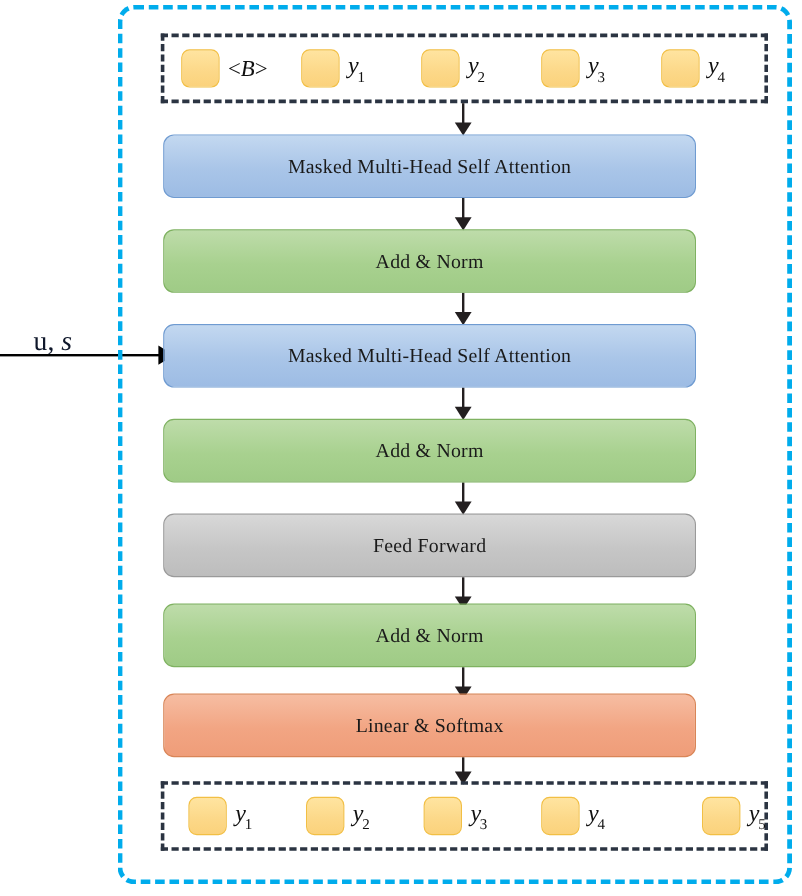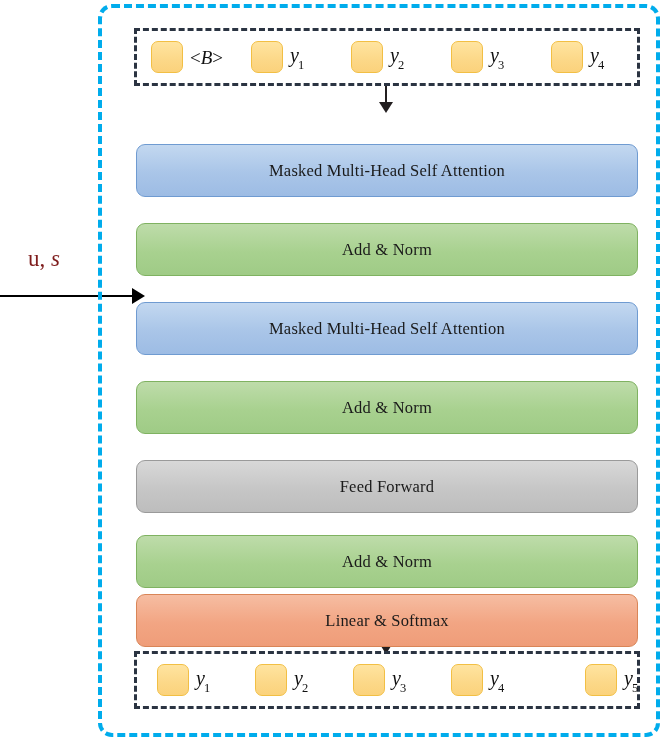--- a/index.html
+++ b/index.html
@@ -24,31 +24,30 @@
     height: 733px;
     border: 4px dashed #00ACEC;
     border-radius: 14px;
     box-sizing: border-box;
   }
 
   
   .stage {
     position: absolute;
     left: 136px;
-    width: 502px;
+    width: 444px;
     height: 53px;
     border-radius: 9px;
     box-sizing: border-box;
     display: flex;
     align-items: center;
     justify-content: center;
     font-size: 16.5px;
     color: #1a1a1a;
     letter-spacing: .2px;
-    margin-top: 32px;
   }
   .stage-attn {
     background: linear-gradient(180deg, #c3d8f0 0%, #a9c5e8 55%, #9dbce4 100%);
     border: 1.4px solid #6f9bd1;
   }
   .stage-norm {
     background: linear-gradient(180deg, #bedcaa 0%, #a8d18f 55%, #9fcb86 100%);
     border: 1.4px solid #7fb261;
   }
   .stage-ff {
@@ -145,23 +144,23 @@
     top: -7px;
     width: 0;
     height: 0;
     border-top: 8px solid transparent;
     border-bottom: 8px solid transparent;
     border-left: 13px solid #000;
   }
   #encoder-input-label {
     position: absolute;
     left: 28px;
-    top: 246px;
+    top: 272px;
     font-size: 23px;
-    color: #7f1d1d;
+    color: #0f172a;
     white-space: nowrap;
   }
   #encoder-input-label .it { font-style: italic; }
 </style>
 </head>
 <body>
 
 <div id="encoder-input-label"><span>u,</span> <span class="it">s</span></div>
 <div id="encoder-input-arrow"></div>
 
@@ -210,21 +209,21 @@
   </div>
 <div class="stage stage-norm" style="top:349px;">
     <span>Add &amp; Norm</span>
   </div>
 <div class="stage stage-ff" style="top:428px;text-align:right;">
     <span>Feed Forward</span>
   </div>
 <div class="stage stage-norm" style="top:503px;">
     <span>Add &amp; Norm</span>
   </div>
-<div class="stage stage-softmax" style="top:562px;">
+<div class="stage stage-softmax" style="top:578px;">
     <span>Linear &amp; Softmax</span>
   </div>
 
 <div class="token-strip" id="output-tokens">
   <div class="token-group" style="left:20px;">
     <span class="token-box"></span>
     <span class="token-label">y<span class="sub">1</span></span>
   </div>
   <div class="token-group" style="left:118px;">
     <span class="token-box"></span>

